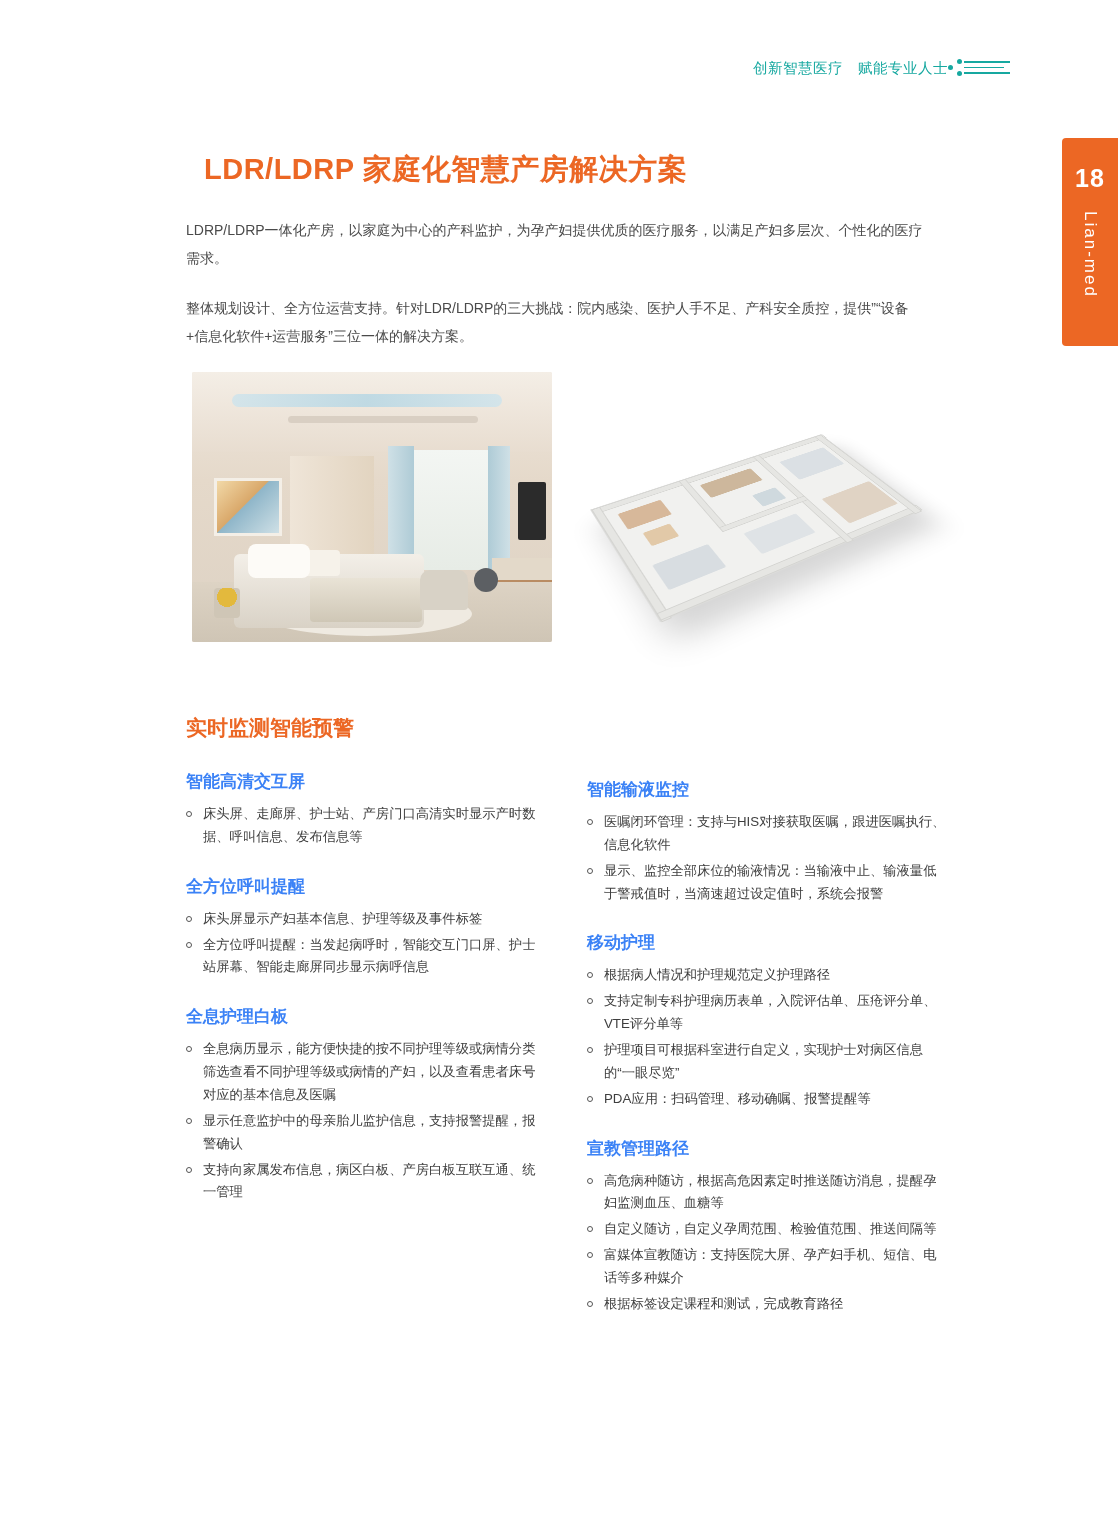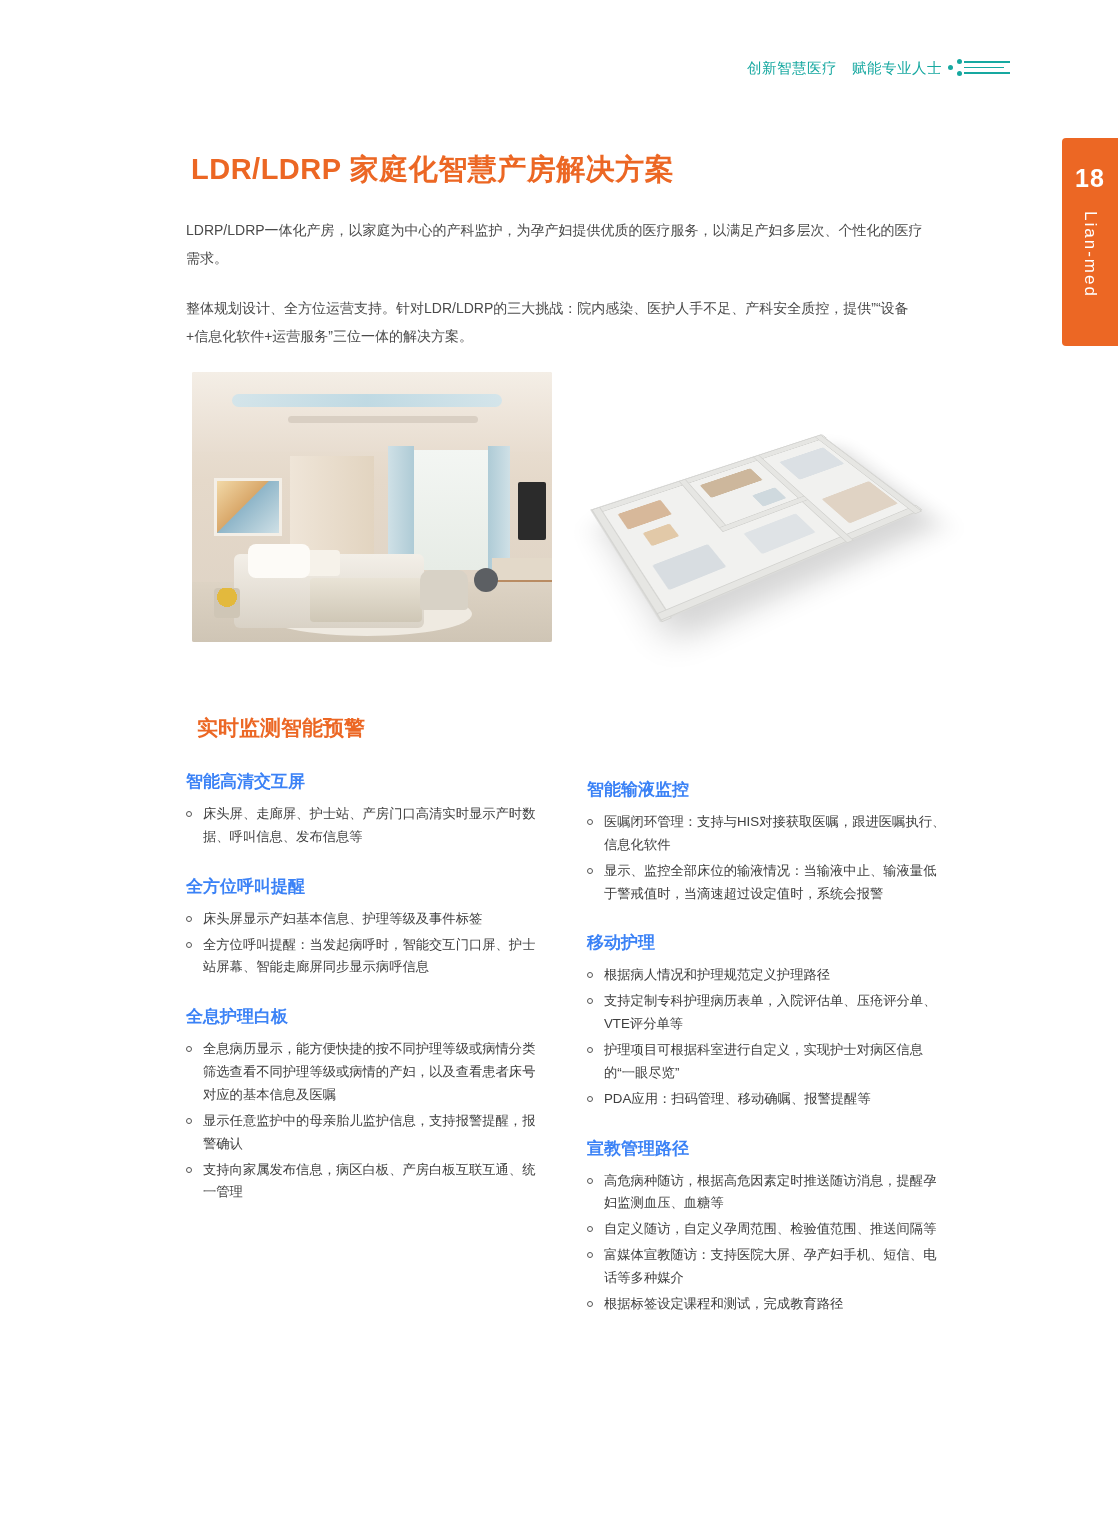--- a/index.html
+++ b/index.html
@@ -16,21 +16,21 @@
     overflow: hidden;
   }
 
   
   .page-header {
     position: absolute;
     top: 58px;
     right: 108px;
     display: flex;
     align-items: center;
-    gap: 6px;
+    gap: 0;
     font-family: Liberation Serif, serif;
   }
   .header-text {
     font-size: 14.5px;
     color: #16a8a0;
     letter-spacing: 0.5px;
     white-space: nowrap;
   }
   .header-mark {
     position: relative;
@@ -88,21 +88,21 @@
   .content {
     position: absolute;
     left: 186px;
     top: 150px;
     width: 760px;
   }
   h1.title {
     font-size: 29px;
     font-weight: bold;
     color: #ec6724;
-    margin: 0 0 26px 5px;
+    margin: 0 0 26px 18px;
     letter-spacing: 0.5px;
   }
   p.intro {
     font-size: 14px;
     line-height: 2;
     color: #4a4a4a;
     margin: 0 0 22px 0;
     width: 740px;
   }
 
@@ -240,21 +240,21 @@
   .plan-base .f6 { left: 208px; top: 24px;  width: 60px; height: 40px; background:#dbe0e4; }
   .plan-base .f7 { left: 208px; top: 104px; width: 62px; height: 46px; background:#e0d3c4; }
   .plan-base .f8 { left: 30px;  top: 60px;  width: 28px; height: 22px; background:#e2c9a8; }
   .plan-base .f9 { left: 150px; top: 62px;  width: 28px; height: 22px; background:#cfd9de; }
 
   
   h2.section-title {
     font-size: 21px;
     font-weight: bold;
     color: #ec6724;
-    margin: 62px 0 28px 11px;
+    margin: 62px 0 28px 0;
   }
   .columns {
     display: flex;
     gap: 42px;
   }
   .col {
     width: 378px;
   }
   h3.sub-title {
     font-size: 17px;

